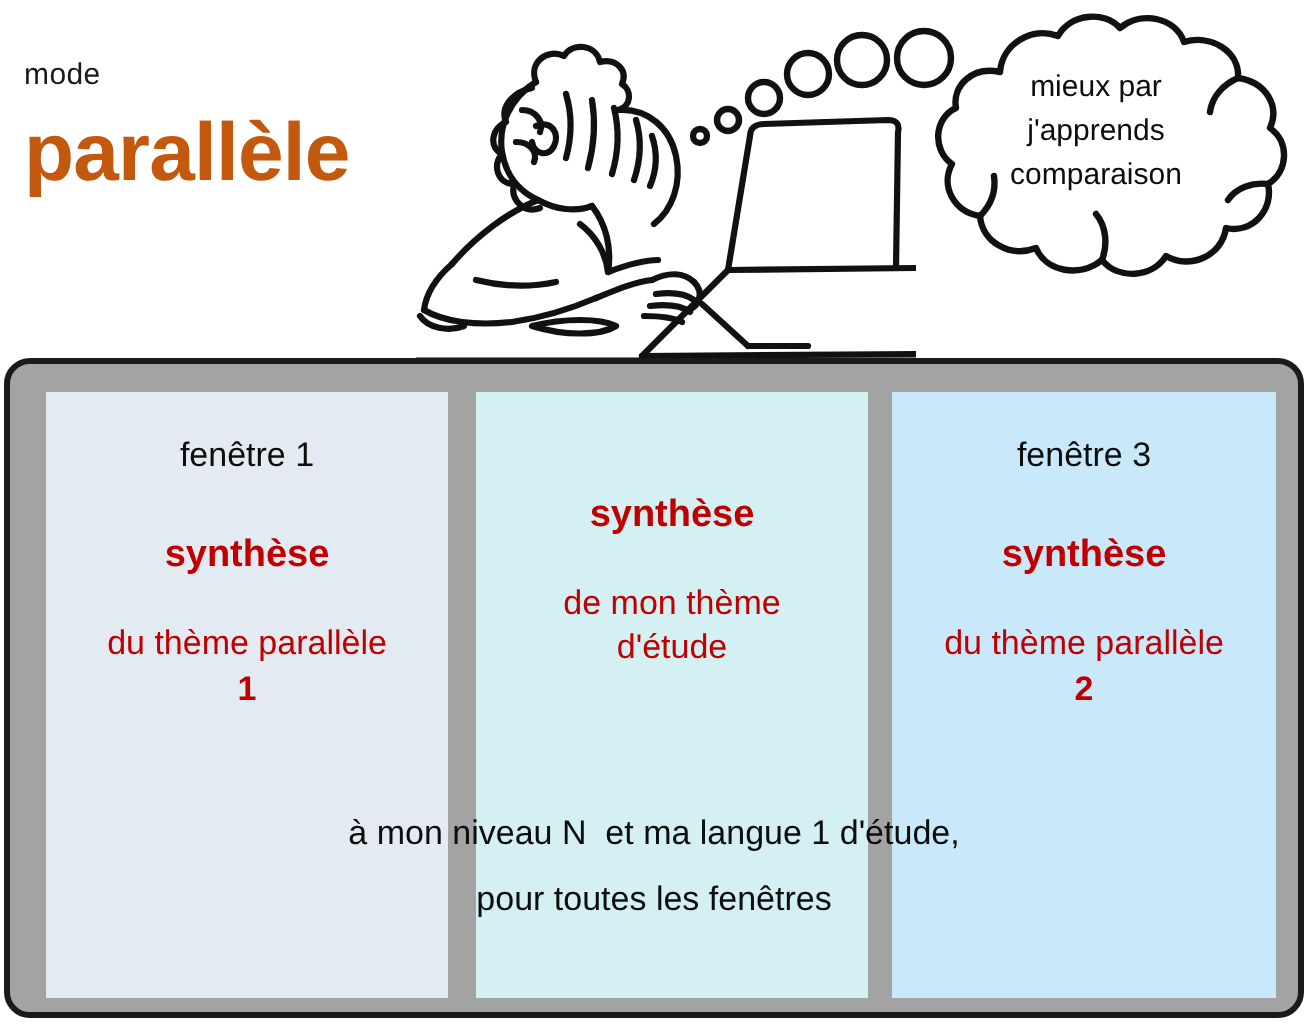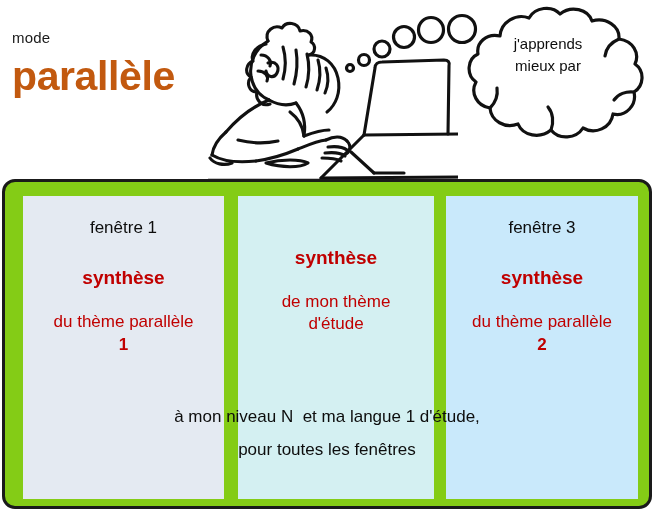--- a/index.html
+++ b/index.html
@@ -72,21 +72,21 @@
 
   
   .panel {
     position: absolute;
     left: 2px;
     top: 179px;
     width: 650px;
     height: 330px;
     border: 3px solid #1a1a1a;
     border-radius: 13px;
-    background: #84cc16;
+    background: #a3a3a3;
     box-sizing: border-box;
   }
 
   .columns {
     position: absolute;
     left: 0;
     top: 0;
     width: 100%;
     height: 100%;
   }
@@ -237,22 +237,23 @@
                C136 41 146 31 160 34 Z"></path>
 
       <path d="M150 106 C156 100 158 93 157 86" fill="none"></path>
       <path d="M211 128 C214 120 213 111 208 105" fill="none"></path>
       <path d="M279 37 C272 40 266 46 265 54" fill="none"></path>
       <path d="M294 90 C286 89 278 92 274 98" fill="none"></path>
     </svg>
   </div>
 
   <div class="bubble-text">
+    <div>mieux par</div>
     <div>j'apprends</div>
-    <div>mieux par</div>
+    <div>comparaison</div>
   </div>
 
   <div class="panel">
     <div class="columns">
 
       <div class="col col-1">
         <div class="col-inner">
           <div class="window-label">fenêtre 1</div>
           <div class="synthese">synthèse</div>
           <div class="col-desc">

